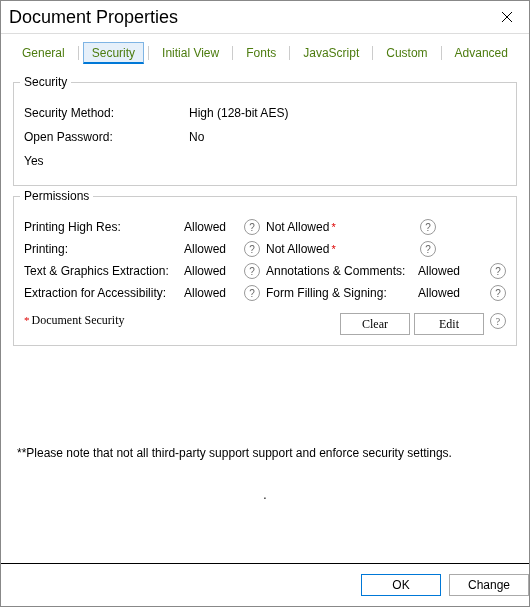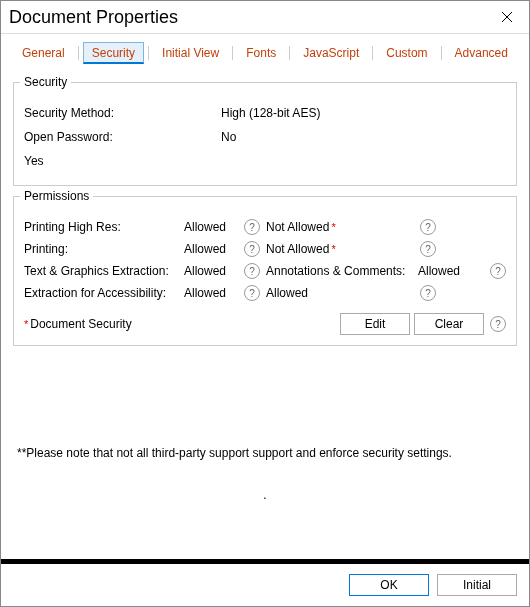--- a/index.html
+++ b/index.html
@@ -41,21 +41,21 @@
 
     
     .tabs {
       display: flex;
       gap: 2px;
       padding: 8px 12px 0 12px;
       align-items: center;
     }
     .tab {
       padding: 3px 8px;
-      color: #c2410c;
+      color: #4d7c0f;
       cursor: default;
       border: 1px solid transparent;
     }
     .tab.active {
       background: #e6f0fa;
       border: 1px solid #7eb4e4;
       border-bottom: 2px solid #0078d7;
       padding-bottom: 2px;
     }
     .tab-sep {
@@ -86,21 +86,20 @@
       padding: 0 4px;
       font-size: 12px;
     }
 
     
     .row {
       display: flex;
       align-items: center;
       min-height: 20px;
       margin: 4px 0;
-      gap: 32px;
     }
     .lbl-col { width: 165px; }
     .perm-row {
       display: grid;
       grid-template-columns: 160px 58px 24px 152px 70px 24px;
       align-items: center;
       margin: 6px 0;
     }
 
     
@@ -114,23 +113,23 @@
       font-size: 10px;
       color: #666;
       margin-left: 2px;
     }
 
     .red-star { color: #d00; font-size: 11px; margin-left: 2px; }
 
     
     .doc-sec-row {
       display: flex;
-      align-items: center;
       margin-top: 12px;
       gap: 4px;
+      font-family: Liberation Serif, serif;
     }
     .doc-sec-label { flex: 1; }
     .btn {
       min-width: 70px;
       height: 22px;
       background: #fff;
       border: 1px solid #aaa;
       font: inherit;
       padding: 0 8px;
       cursor: default;
@@ -143,22 +142,22 @@
       font-size: 12px;
     }
 
     .dot { text-align: center; margin-top: 28px; }
 
     
     .buttonbar {
       display: flex;
       justify-content: flex-end;
       gap: 8px;
-      padding: 10px 12px;
-      border-top: 5px solid #000000;
+      padding: 10px 0;
+      border-top: 1px solid #000000;
     }
   </style>
 </head>
 <body>
 
 <div class="titlebar">
   <span class="title">Document Properties</span>
   <div class="close">
     <svg viewBox="0 0 10 10">
       <line x1="0" y1="0" x2="10" y2="10" stroke="#000" stroke-width="1"></line>
@@ -230,35 +229,36 @@
       <span class="help">?</span>
       <span>Annotations &amp; Comments:</span>
       <span>Allowed</span>
       <span class="help">?</span>
     </div>
 
     <div class="perm-row">
       <span>Extraction for Accessibility:</span>
       <span>Allowed</span>
       <span class="help">?</span>
+      <span>Form Filling &amp; Signing:</span>
       <span>Allowed</span>
       <span class="help">?</span>
     </div>
 
     <div class="doc-sec-row">
       <span class="doc-sec-label">
         <span class="red-star" style="margin:0 2px 0 0">*</span><span>Document Security</span>
       </span>
+      <button class="btn">Clear</button>
       <button class="btn">Edit</button>
-      <button class="btn">Clear</button>
       <span class="help">?</span>
     </div>
   </div>
 
   <div class="note">**Please note that not all third-party support support and enforce security settings.</div>
   <div class="dot">.</div>
 
 </div>
 
 <div class="buttonbar">
   <button class="btn primary" style="min-width:80px">OK</button>
-  <button class="btn" style="min-width:80px">Initial</button>
+  <button class="btn" style="min-width:80px">Change</button>
 </div>
 
 </body></html>

